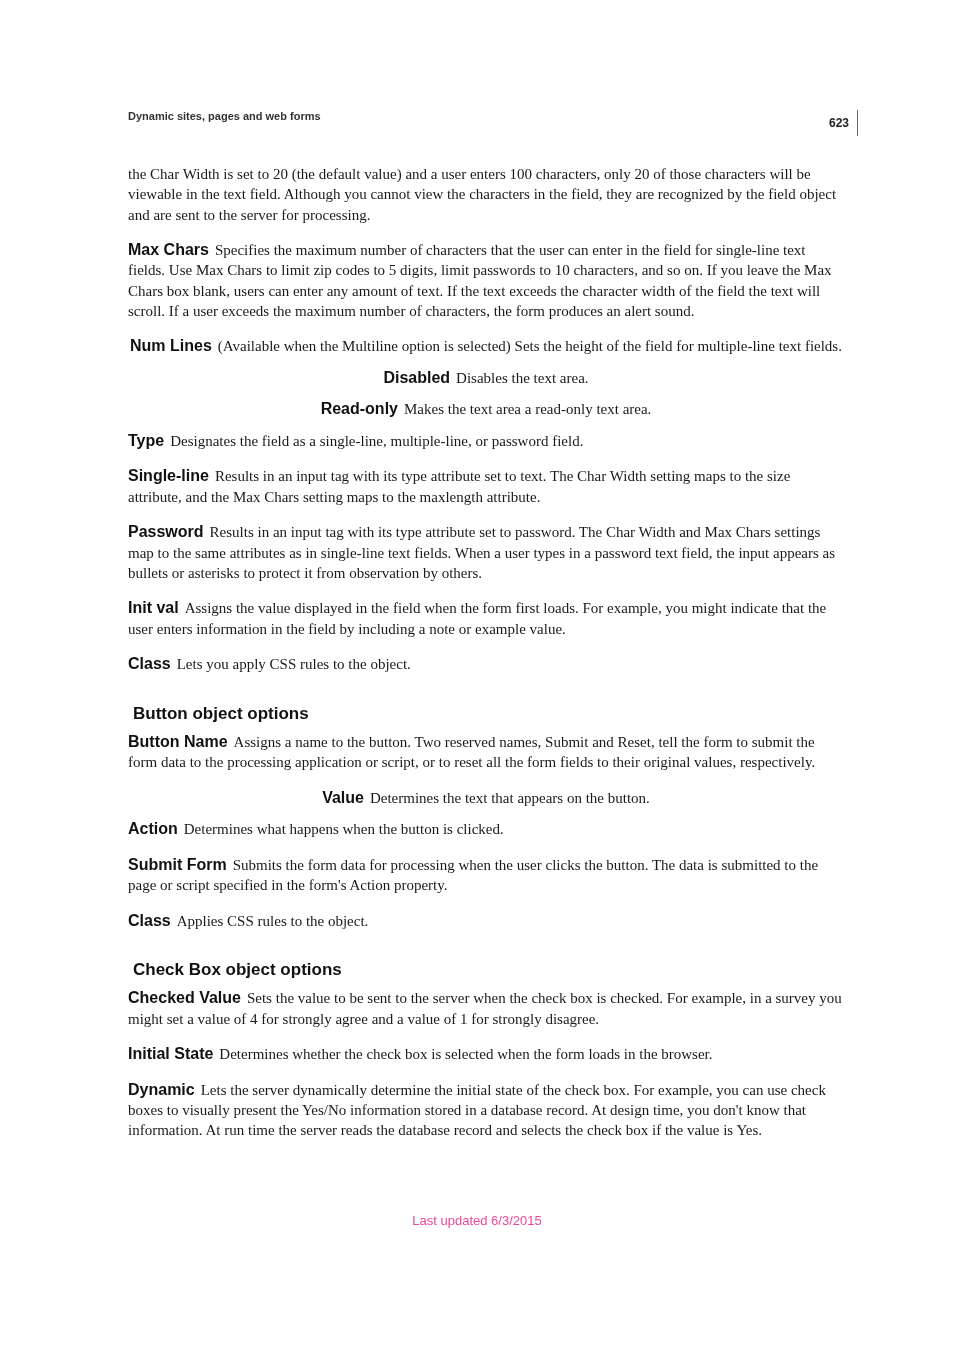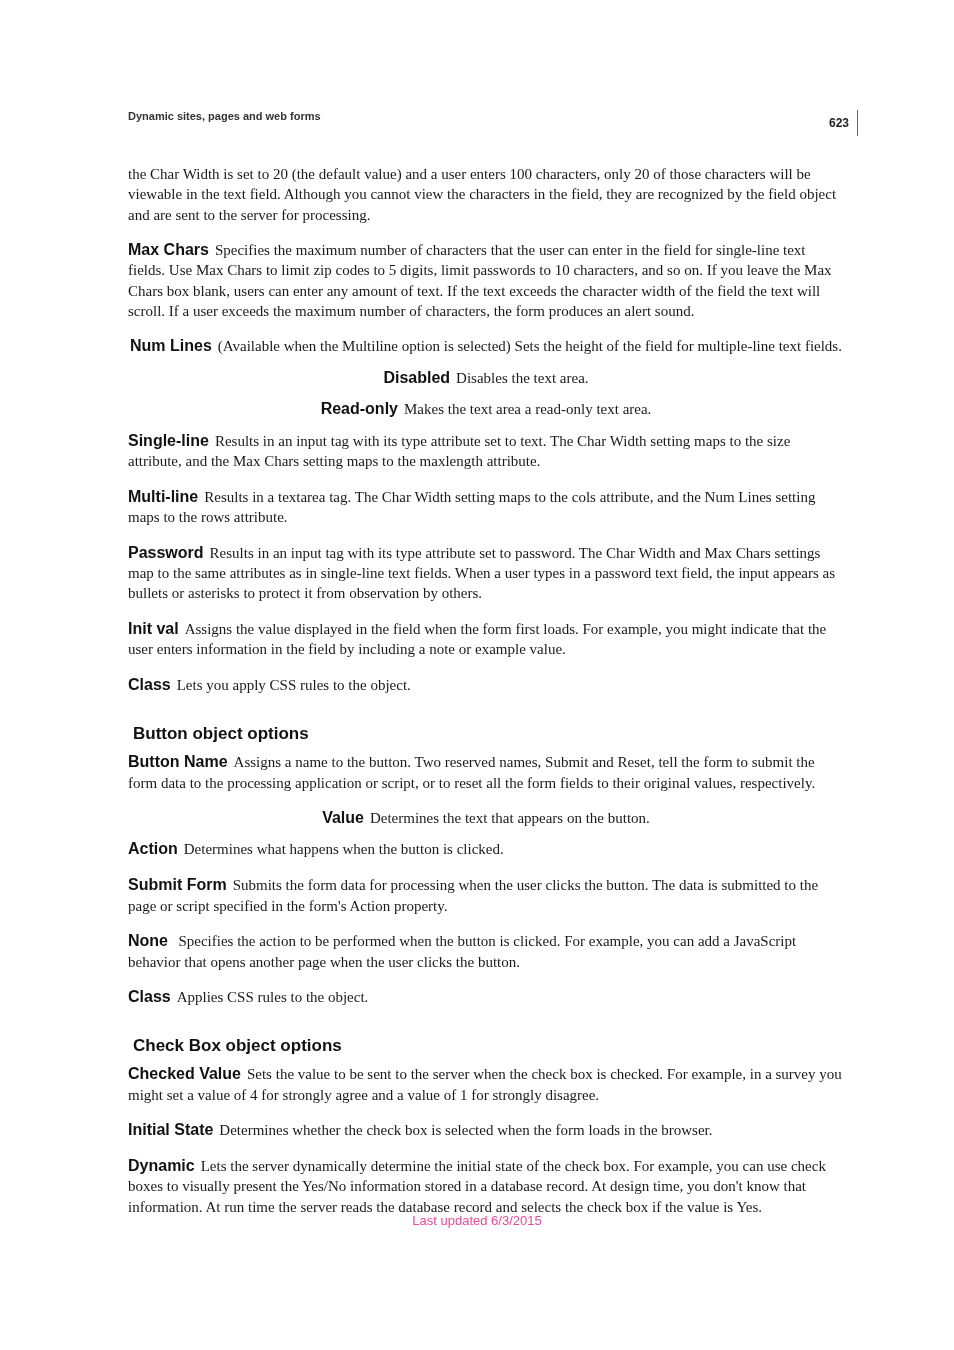--- a/index.html
+++ b/index.html
@@ -97,43 +97,42 @@
     <p>the Char Width is set to 20 (the default value) and a user enters 100 characters, only 20 of those characters will be viewable in the text field. Although you cannot view the characters in the field, they are recognized by the field object and are sent to the server for processing.</p>
 
     <p><span class="term">Max Chars</span><span>Specifies the maximum number of characters that the user can enter in the field for single-line text fields. Use Max Chars to limit zip codes to 5 digits, limit passwords to 10 characters, and so on. If you leave the Max Chars box blank, users can enter any amount of text. If the text exceeds the character width of the field the text will scroll. If a user exceeds the maximum number of characters, the form produces an alert sound.</span></p>
 
     <p class="tight"><span class="term">Num Lines</span><span>(Available when the Multiline option is selected) Sets the height of the field for multiple-line text fields.</span></p>
 
     <p class="tight"><span class="term">Disabled</span><span>Disables the text area.</span></p>
 
     <p class="tight"><span class="term">Read-only</span><span>Makes the text area a read-only text area.</span></p>
 
+    <p><span class="term">Type</span><span>Designates the field as a single-line, multiple-line, or password field.</span></p>
 
     <p><span class="term">Single-line</span><span>Results in an input tag with its type attribute set to text. The Char Width setting maps to the size attribute, and the Max Chars setting maps to the maxlength attribute.</span></p>
 
-    <p><span class="term">Multi-line</span><span>Results in a textarea tag. The Char Width setting maps to the cols attribute, and the Num Lines setting maps to the rows attribute.</span></p>
 
     <p><span class="term">Password</span><span>Results in an input tag with its type attribute set to password. The Char Width and Max Chars settings map to the same attributes as in single-line text fields. When a user types in a password text field, the input appears as bullets or asterisks to protect it from observation by others.</span></p>
 
     <p><span class="term">Init val</span><span>Assigns the value displayed in the field when the form first loads. For example, you might indicate that the user enters information in the field by including a note or example value.</span></p>
 
     <p><span class="term">Class</span><span>Lets you apply CSS rules to the object.</span></p>
 
     <div class="h3">Button object options</div>
 
     <p><span class="term">Button Name</span><span>Assigns a name to the button. Two reserved names, Submit and Reset, tell the form to submit the form data to the processing application or script, or to reset all the form fields to their original values, respectively.</span></p>
 
     <p class="tight"><span class="term">Value</span><span>Determines the text that appears on the button.</span></p>
 
     <p><span class="term">Action</span><span>Determines what happens when the button is clicked.</span></p>
 
     <p><span class="term">Submit Form</span><span>Submits the form data for processing when the user clicks the button. The data is submitted to the page or script specified in the form's Action property.</span></p>
 
 
-    <p><span class="term">None </span><span>Specifies the action to be performed when the button is clicked. For example, you can add a JavaScript behavior that opens another page when the user clicks the button.</span></p>
 
     <p><span class="term">Class</span><span>Applies CSS rules to the object.</span></p>
 
     <div class="h3">Check Box object options</div>
 
     <p><span class="term">Checked Value</span><span>Sets the value to be sent to the server when the check box is checked. For example, in a survey you might set a value of 4 for strongly agree and a value of 1 for strongly disagree.</span></p>
 
     <p><span class="term">Initial State</span><span>Determines whether the check box is selected when the form loads in the browser.</span></p>
 
     <p><span class="term">Dynamic</span><span>Lets the server dynamically determine the initial state of the check box. For example, you can use check boxes to visually present the Yes/No information stored in a database record. At design time, you don't know that information. At run time the server reads the database record and selects the check box if the value is Yes.</span></p>

